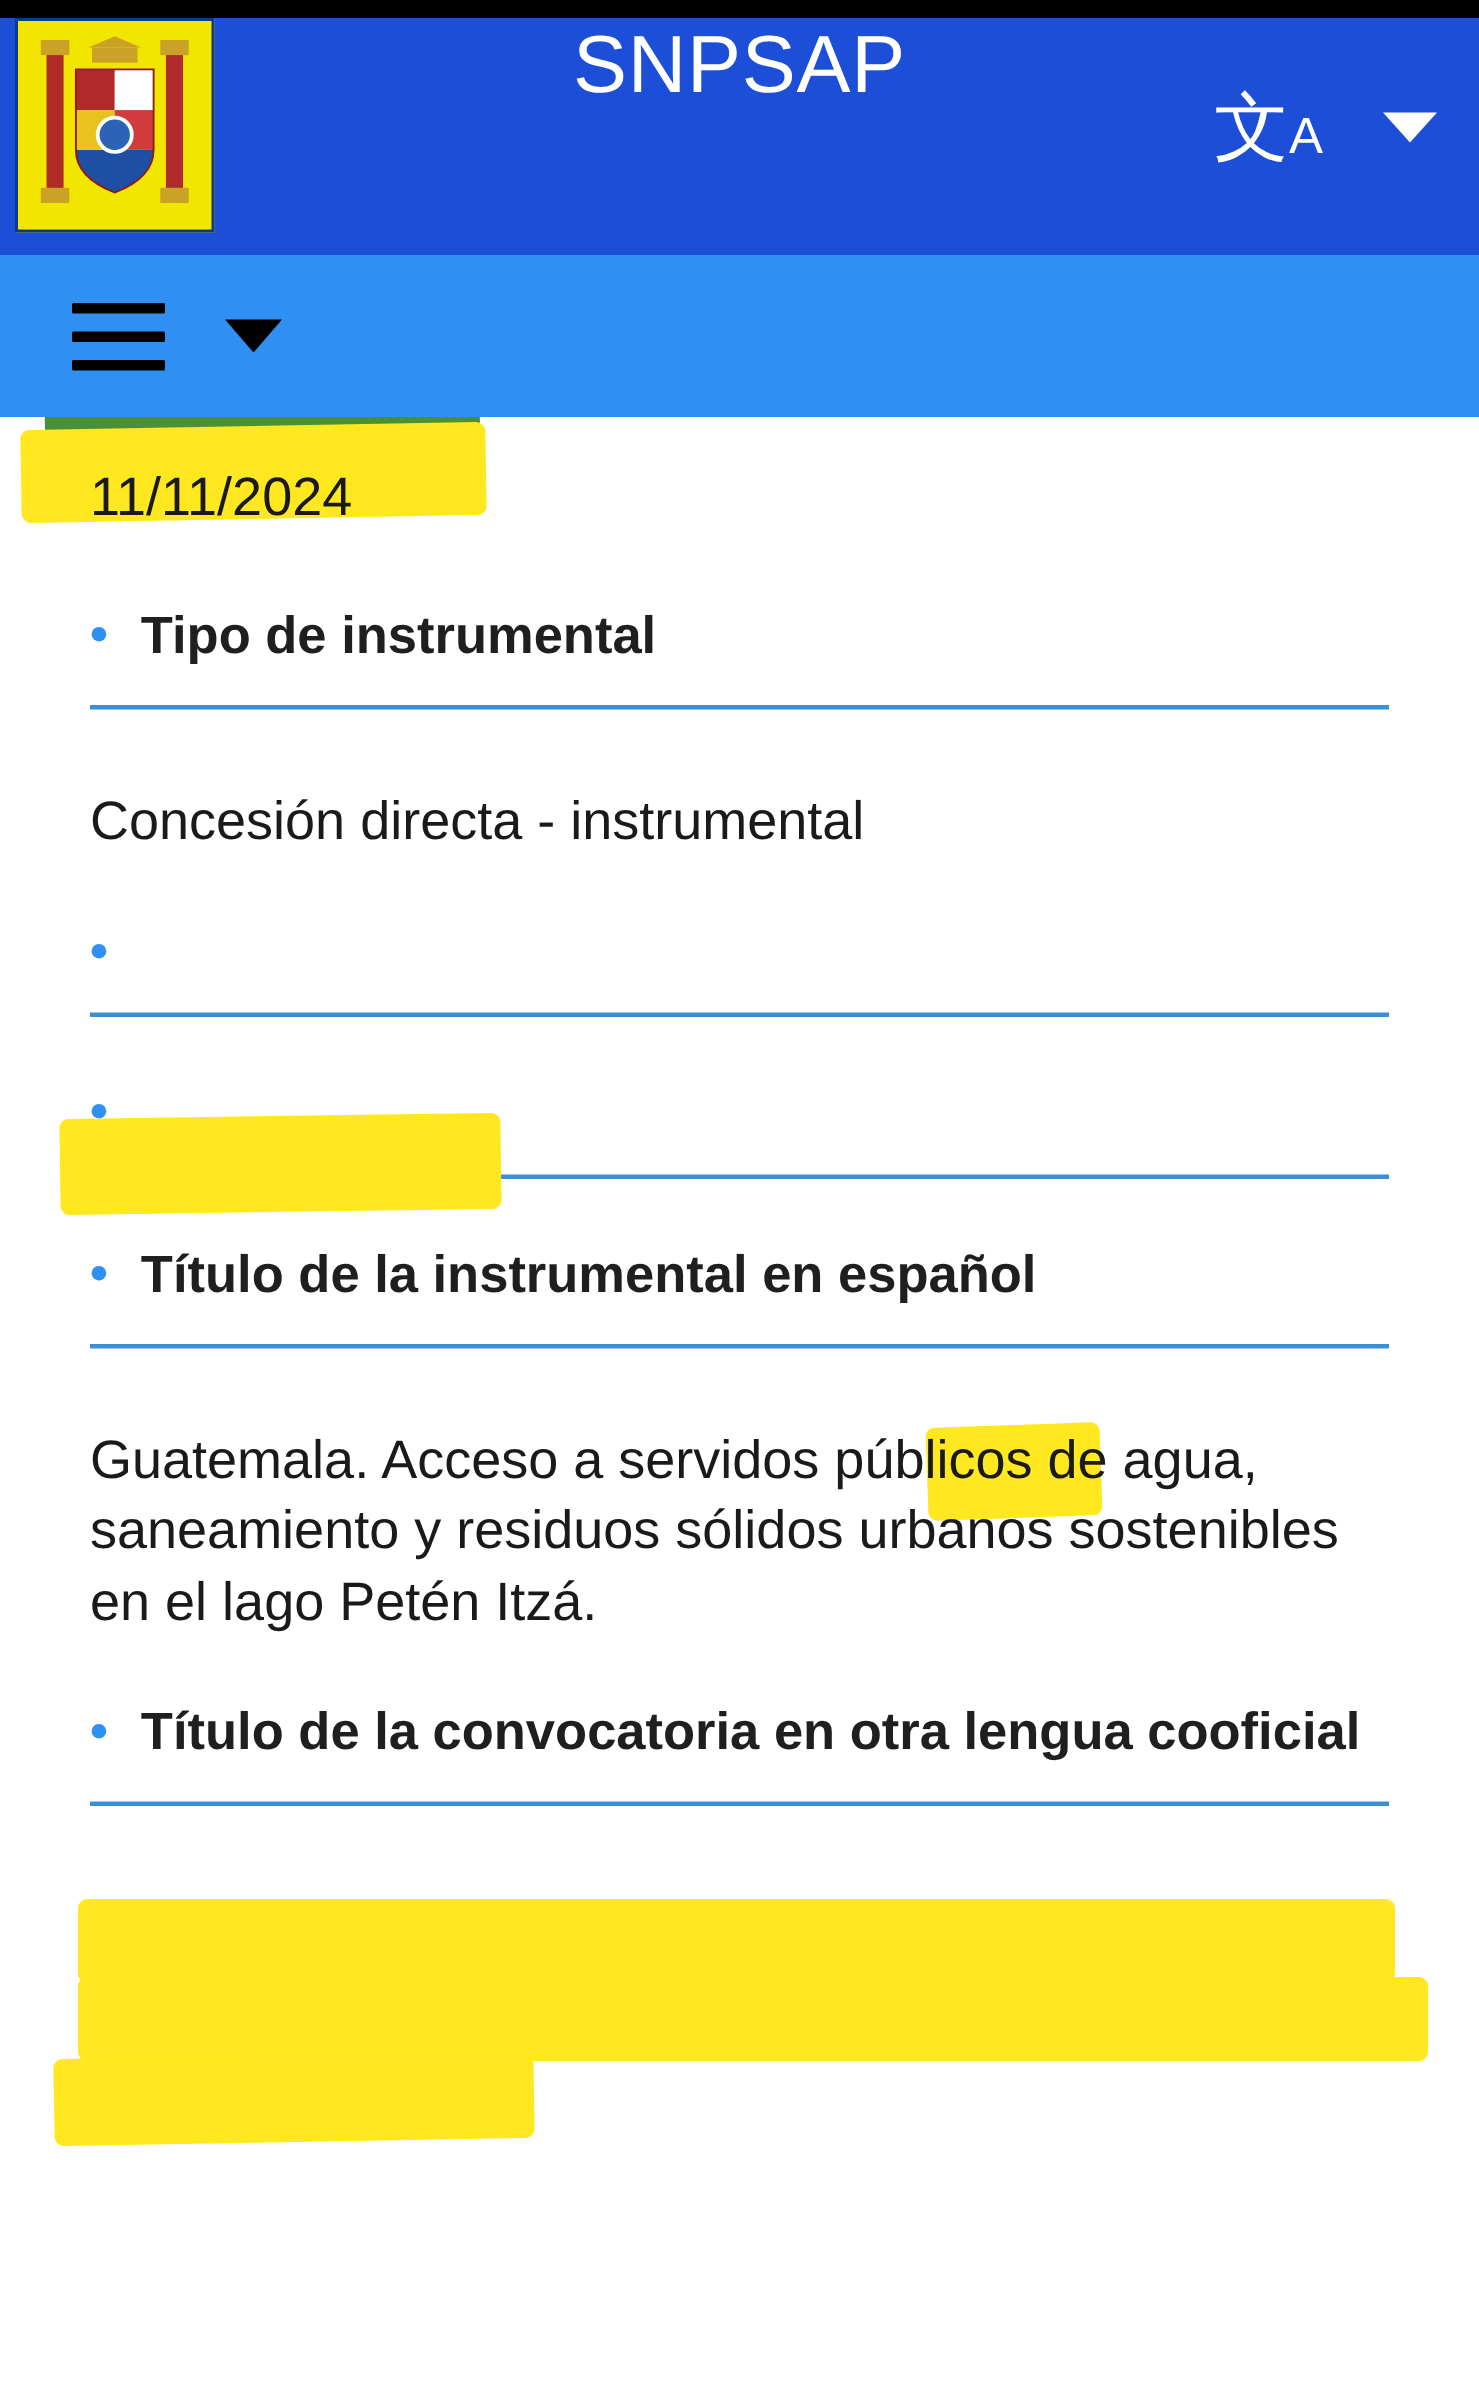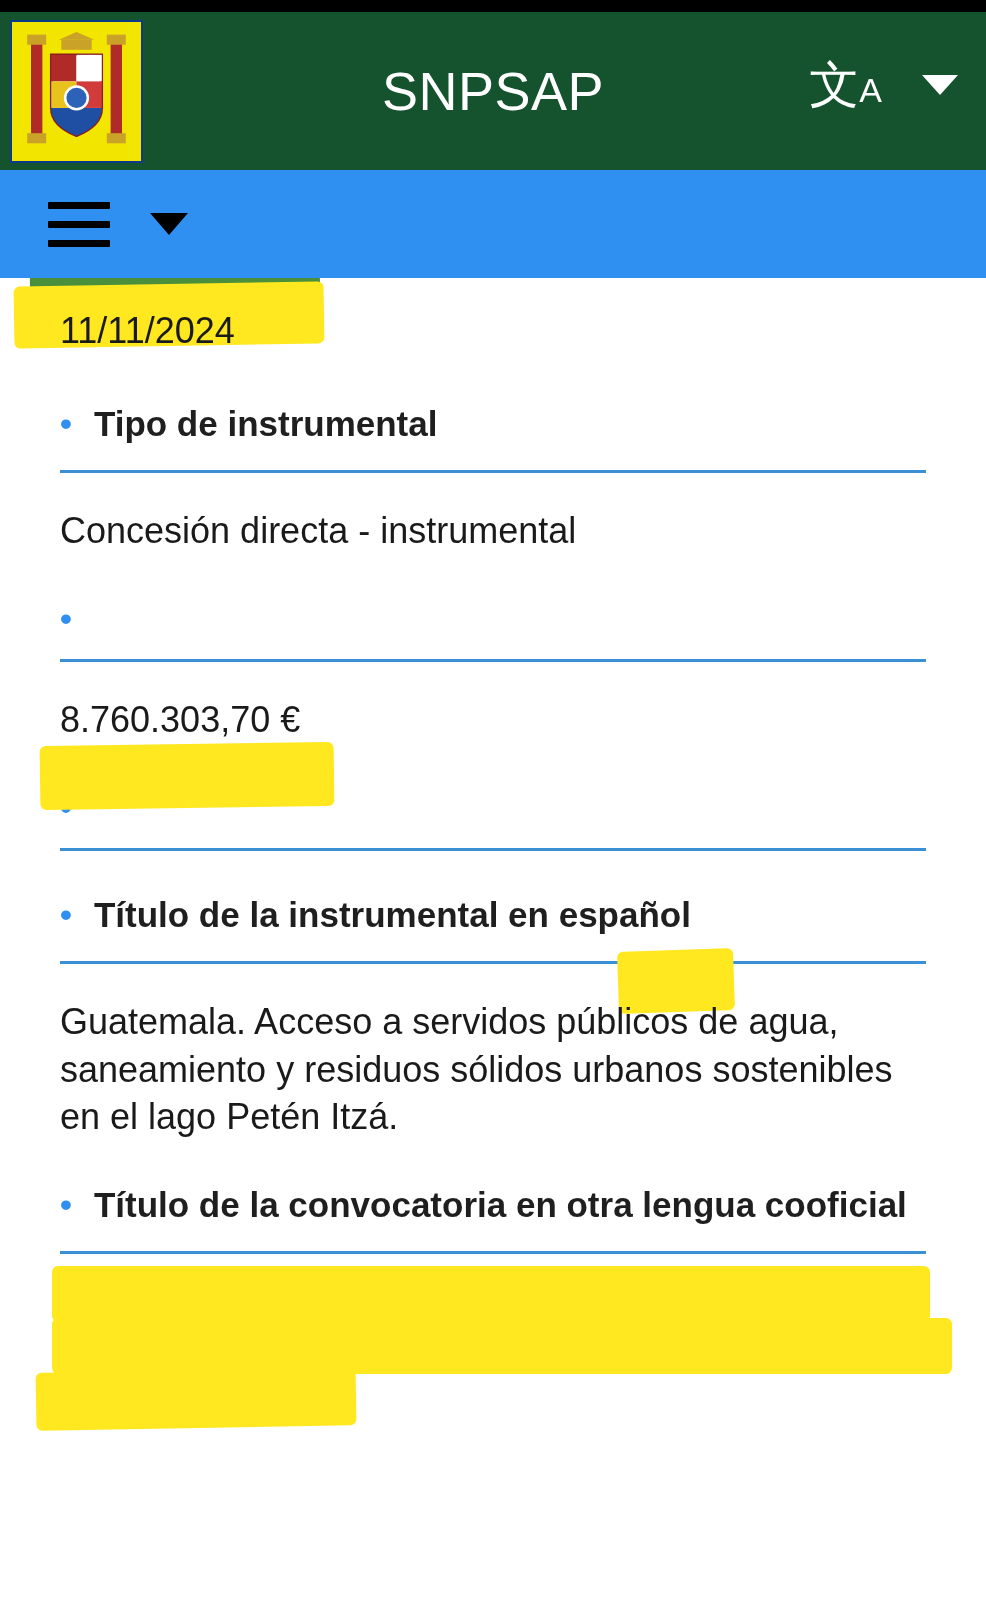--- a/index.html
+++ b/index.html
@@ -21,23 +21,22 @@
   .top-strip {
     height: 12px;
     background: #000000;
     width: 100%;
   }
 
   
   .header {
     position: relative;
     height: 158px;
-    background: #14532d;
-    display: flex;
-    align-items: center;
+    background: #1d4ed8;
+    display: flex;
   }
   .coat {
     width: 133px;
     height: 143px;
     margin-left: 10px;
     background: #f2e500;
     border: 2px solid #0b3c8c;
     position: relative;
     flex: none;
     overflow: hidden;
@@ -139,21 +138,21 @@
     margin-top: 4px;
   }
   .rule {
     height: 3px;
     background: #3b8fd4;
     margin-top: 26px;
   }
   .field-value {
     font-size: 36px;
     color: #1a1a1a;
-    margin-top: 34px;
+    margin-top: 50px;
     line-height: 1.32;
     position: relative;
     z-index: 2;
   }
 
   
   .hl {
     position: absolute;
     background: #ffe81f;
     z-index: 1;
@@ -229,21 +228,20 @@
         <span>Tipo de instrumental</span>
       </div>
       <div class="rule"></div>
       <div class="field-value">Concesión directa - instrumental</div>
 
       
       <div class="field-label">
         <span class="bullet">•</span>
       </div>
       <div class="rule"></div>
-      <div class="field-value">8.760.303,70 €</div>
 
       
       <div class="field-label">
         <span class="bullet">•</span>
       </div>
       <div class="rule"></div>
 
       
       <div class="field-label">
         <span class="bullet">•</span>

